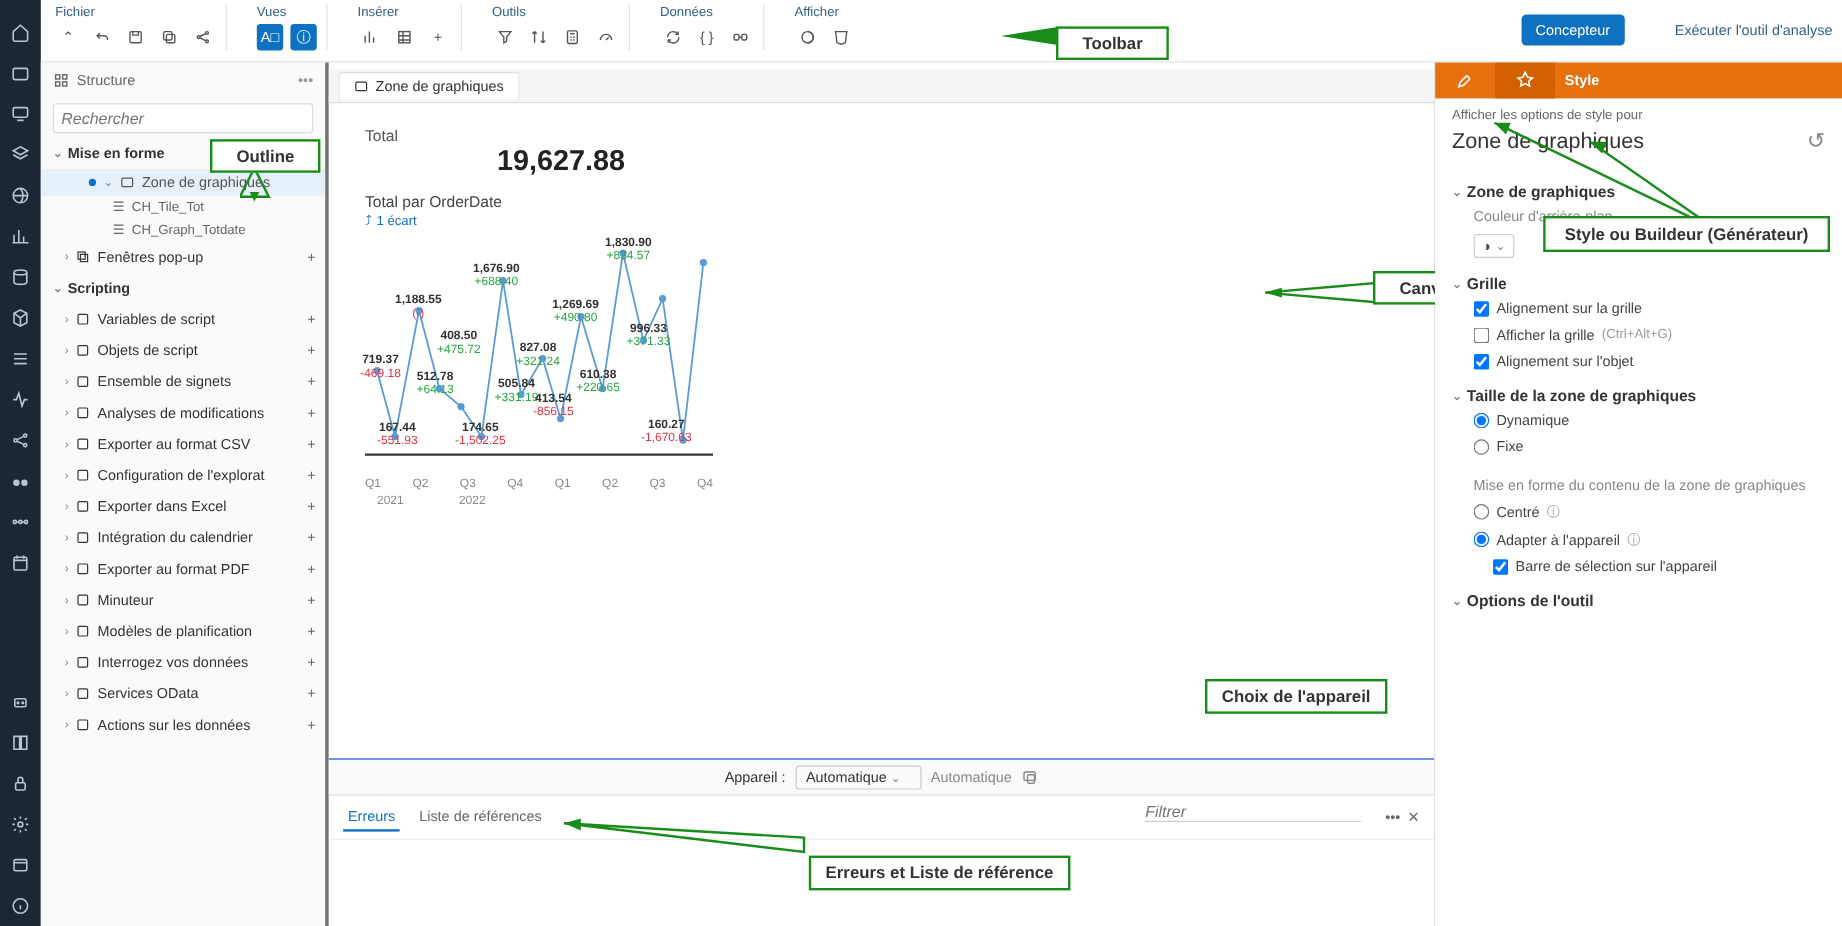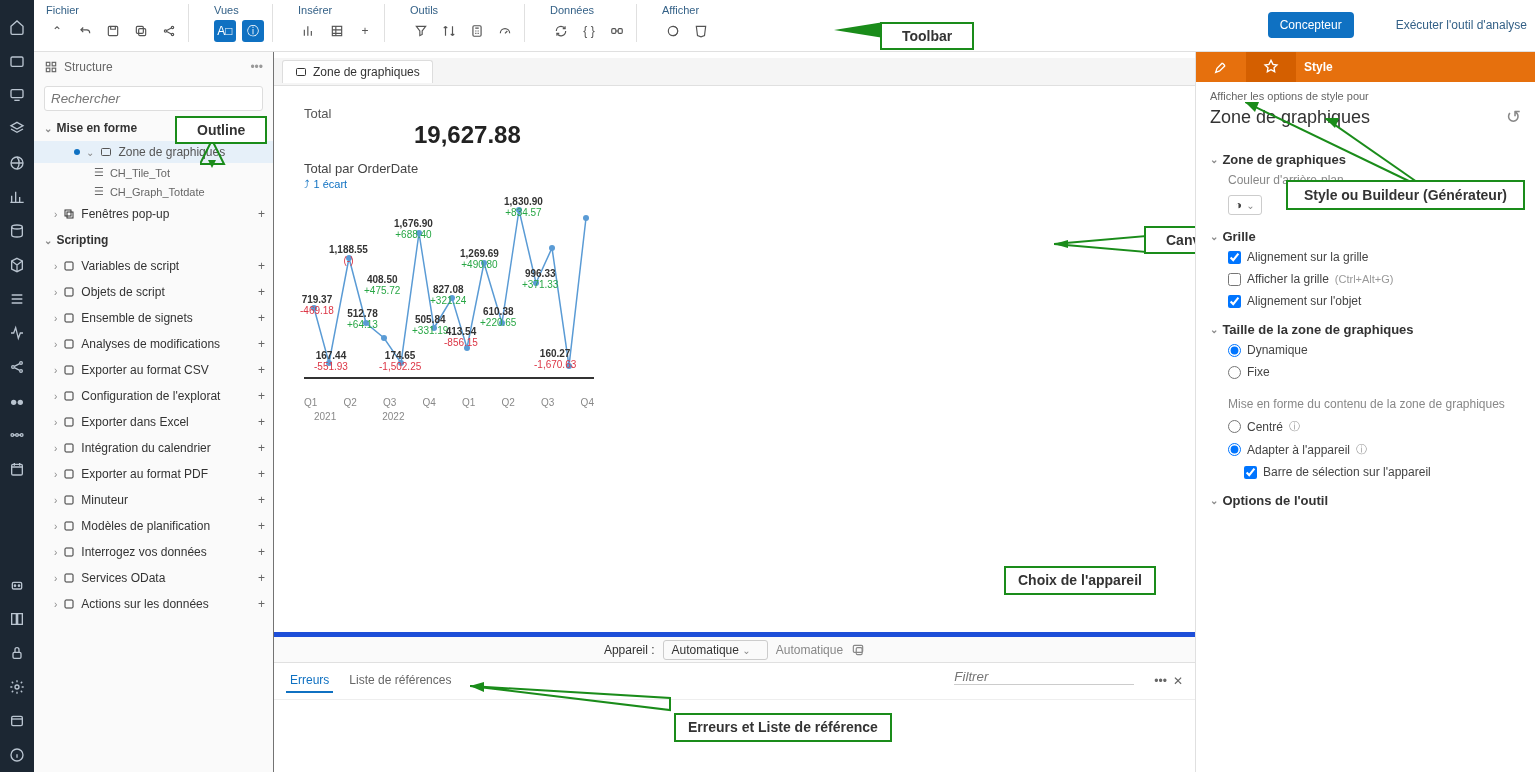--- a/index.html
+++ b/index.html
@@ -25,21 +25,21 @@
 .tb-btn.active { background: #0f71c2; color: #fff; }
 .tb-btn svg { width: 14px; height: 14px; }
 .toolbar-right { margin-left: auto; display: flex; align-items: center; gap: 10px; padding-top: 8px; }
 .btn-primary { background: #0f71c2; color: #fff; padding: 6px 12px; border-radius: 4px; cursor: pointer; font-size: 12px; }
 .btn-link { color: #346187; cursor: pointer; font-size: 12px; padding-left: 32px; }
 
 
 .middle { flex: 1; display: flex; min-height: 0; }
 
 
-.outline { width: 240px; border-right: 1px solid #737373; display: flex; flex-direction: column; background: #fafafa; }
+.outline { width: 240px; border-right: 3px solid #737373; display: flex; flex-direction: column; background: #fafafa; }
 .outline-header { padding: 8px 10px; display: flex; align-items: center; gap: 6px; color: #666; }
 .outline-search { padding: 4px 10px; }
 .outline-search input { width: 100%; padding: 4px 6px; border: 1px solid #ddd; border-radius: 3px; font-style: italic; color: #999; }
 .outline-body { flex: 1; overflow-y: auto; }
 .outline-section { padding: 6px 10px; display: flex; align-items: center; gap: 4px; cursor: pointer; font-weight: bold; color: #333; }
 .outline-item { padding: 6px 10px 6px 20px; display: flex; align-items: center; gap: 6px; cursor: pointer; position: relative; }
 .outline-item .plus { position: absolute; right: 8px; color: #666; }
 .outline-subitem { padding: 4px 10px 4px 40px; display: flex; align-items: center; gap: 6px; color: #555; }
 .outline-subsubitem { padding: 3px 10px 3px 60px; display: flex; align-items: center; gap: 6px; color: #666; font-size: 11px; }
 .chev { font-size: 10px; color: #888; }
@@ -59,21 +59,21 @@
 
 
 .cl { position: absolute; font-size: 10px; text-align: center; white-space: nowrap; }
 .cl .v { color: #333; font-weight: bold; }
 .cl .p { color: #28a745; }
 .cl .n { color: #dc3545; }
 .xaxis { position: absolute; bottom: 0; display: flex; width: 290px; justify-content: space-between; font-size: 10px; color: #888; }
 .xaxis-years { position: absolute; bottom: -14px; display: flex; gap: 46px; font-size: 10px; color: #888; left: 10px; }
 
 
-.device-bar { height: 30px; border-top: 5px solid #1d4ed8; display: flex; align-items: center; justify-content: center; gap: 8px; background: #fafafa; font-size: 12px; }
+.device-bar { height: 30px; border-top: 1px solid #1d4ed8; display: flex; align-items: center; justify-content: center; gap: 8px; background: #fafafa; font-size: 12px; }
 .device-select { border: 1px solid #ccc; padding: 2px 16px 2px 8px; border-radius: 3px; position: relative; }
 
 
 .errors-panel { height: 110px; border-top: 1px solid #e0e0e0; display: flex; flex-direction: column; }
 .errors-tabs { display: flex; gap: 12px; padding: 6px 12px; border-bottom: 1px solid #eee; }
 .errors-tab { cursor: pointer; color: #666; padding: 4px 4px; }
 .errors-tab.active { color: #0f71c2; border-bottom: 2px solid #0f71c2; }
 .errors-filter { margin-left: auto; }
 .errors-filter input { border: none; border-bottom: 1px solid #ccc; font-style: italic; width: 180px; }
 .errors-body { flex: 1; display: flex; align-items: center; justify-content: center; color: #888; }

